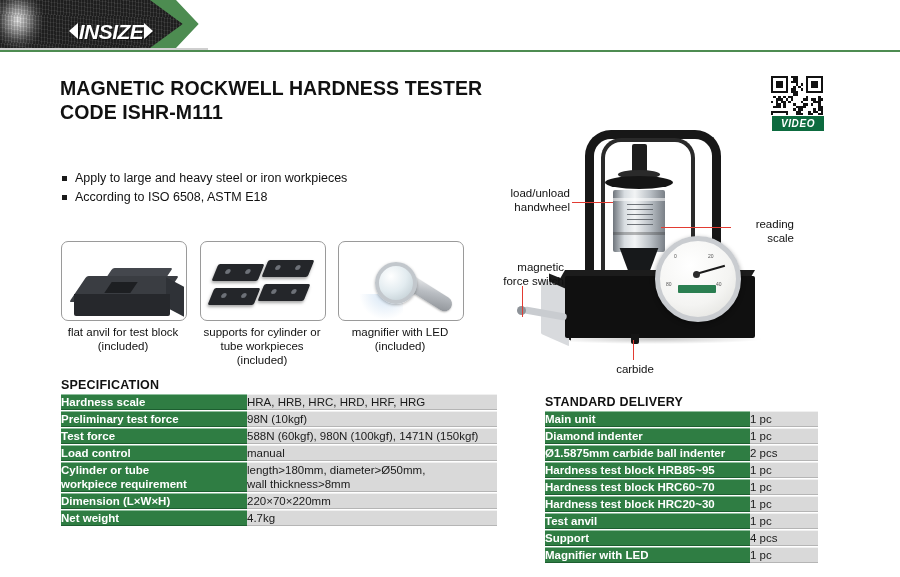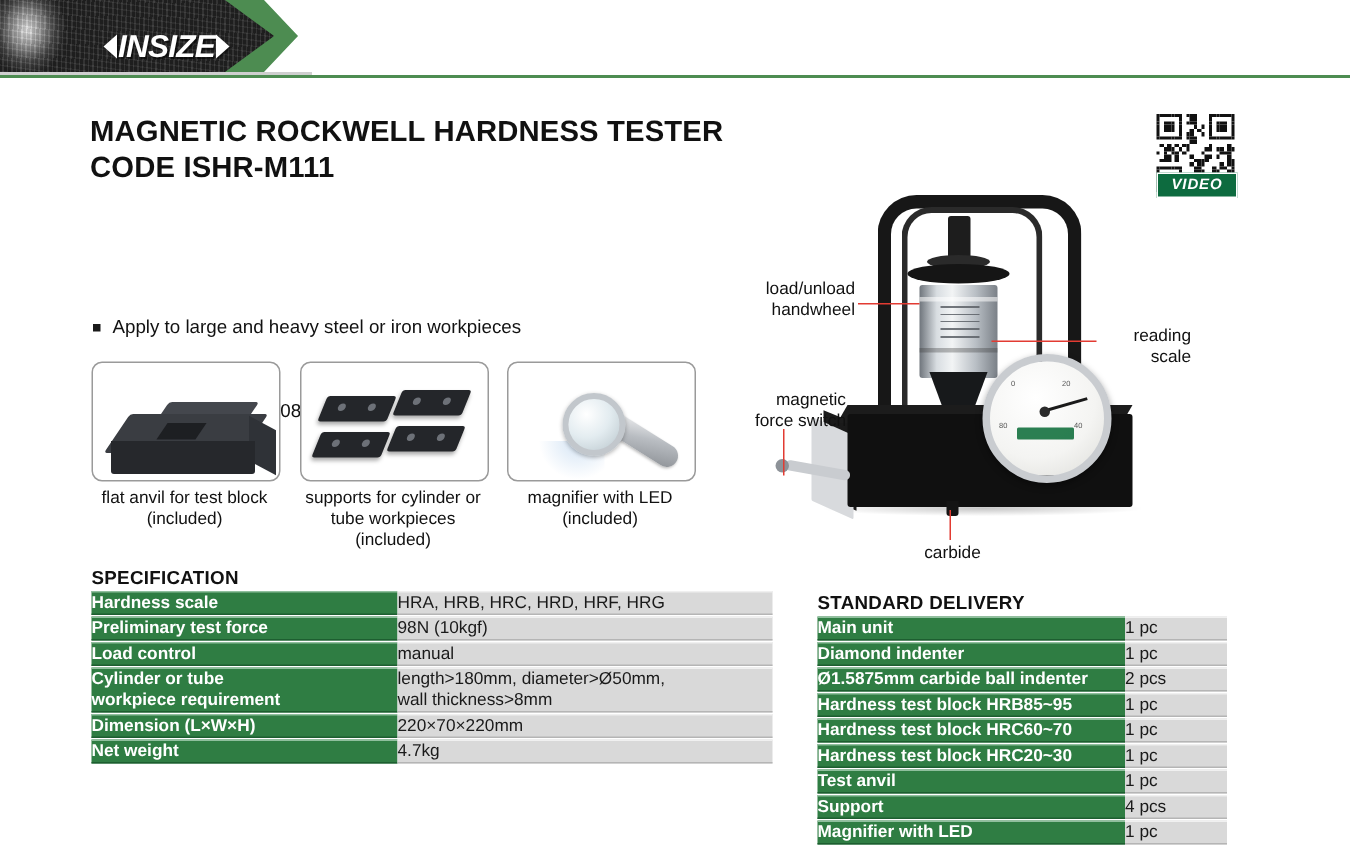--- a/index.html
+++ b/index.html
@@ -55,21 +55,21 @@
   }
   #insize-logo .arw.left{border-right:9px solid #ffffff;margin-right:1px;}
   #insize-logo .arw.right{border-left:9px solid #ffffff;margin-left:1px;}
   .banner-rule{position:absolute;left:0;top:50px;width:900px;height:2px;background:#4d8c51;}
   .banner-rule-grey{position:absolute;left:0;top:48px;width:208px;height:2px;background:#cfcfcf;}
 
   
   #title-block{position:absolute;left:60px;top:76px;width:470px;}
   #title-block .line{font-size:19.5px;font-weight:bold;letter-spacing:.1px;line-height:1.24;color:#111;}
   #bullets{position:absolute;left:62px;top:170px;width:460px;}
-  #bullets .bullet{display:flex;align-items:flex-start;gap:8px;margin-bottom:3px;margin-top:40px;}
+  #bullets .bullet{display:flex;align-items:flex-start;gap:8px;margin-bottom:3px;}
   #bullets .sq{width:5px;height:5px;background:#1a1a1a;margin-top:6px;flex:0 0 auto;}
   #bullets .btxt{font-size:12.5px;line-height:1.3;color:#111;}
 
   
   #qr-badge{position:absolute;left:771px;top:76px;width:52px;height:52px;}
   #qr-code{position:absolute;inset:0;background:#ffffff;}
   #qr-code .qcell{position:absolute;background:#111;}
   #video-badge{
     position:absolute;left:771px;top:115px;width:52px;height:15px;background:#0d6b3f;
     border:1px solid #ffffff;display:flex;align-items:center;justify-content:center;
@@ -151,21 +151,21 @@
   .lead{position:absolute;background:#e23b32;}
 
   
   .tbl-title{position:absolute;font-size:12.5px;font-weight:bold;color:#111;letter-spacing:.2px;}
   .dtable{position:absolute;border-collapse:separate;border-spacing:0 1px;}
   .dtable td{padding:0;vertical-align:middle;}
   .cell-label{background:#2f7d43;color:#ffffff;font-weight:bold;font-size:11.5px;
     padding:2px 6px 2px 9px;border-top:1px solid #8fbf9d;border-bottom:1px solid #1d5e30;line-height:1.22;}
   .cell-val{background:#d9d9d9;color:#1a1a1a;font-size:11.5px;padding:2px 6px 2px 7px;
     border-top:1px solid #f0f0f0;border-bottom:1px solid #b5b5b5;line-height:1.22;}
-  #spec-table .cell-label{width:204px;}
+  #spec-table .cell-label{width:186px;}
   #spec-table .cell-val{width:250px;}
   #delivery-table .cell-label{width:205px;}
   #delivery-table .cell-val{width:68px;}
 </style>
 </head>
 <body>
 
 <div id="header-banner">
   <div class="banner-photo">
     <div class="ridges"></div>
@@ -528,20 +528,24 @@
   <tbody>
     <tr>
       <td class="cell-label">Hardness scale</td>
       <td class="cell-val">HRA, HRB, HRC, HRD, HRF, HRG</td>
     </tr>
     <tr>
       <td class="cell-label">Preliminary test force</td>
       <td class="cell-val">98N (10kgf)</td>
     </tr>
     <tr>
+      <td class="cell-label">Test force</td>
+      <td class="cell-val">588N (60kgf), 980N (100kgf), 1471N (150kgf)</td>
+    </tr>
+    <tr>
       <td class="cell-label">Load control</td>
       <td class="cell-val">manual</td>
     </tr>
     <tr>
       <td class="cell-label" style="white-space:pre-line;">Cylinder or tube
 workpiece requirement</td>
       <td class="cell-val" style="white-space:pre-line;">length&gt;180mm, diameter&gt;Ø50mm,
 wall thickness&gt;8mm</td>
     </tr>
     <tr>

